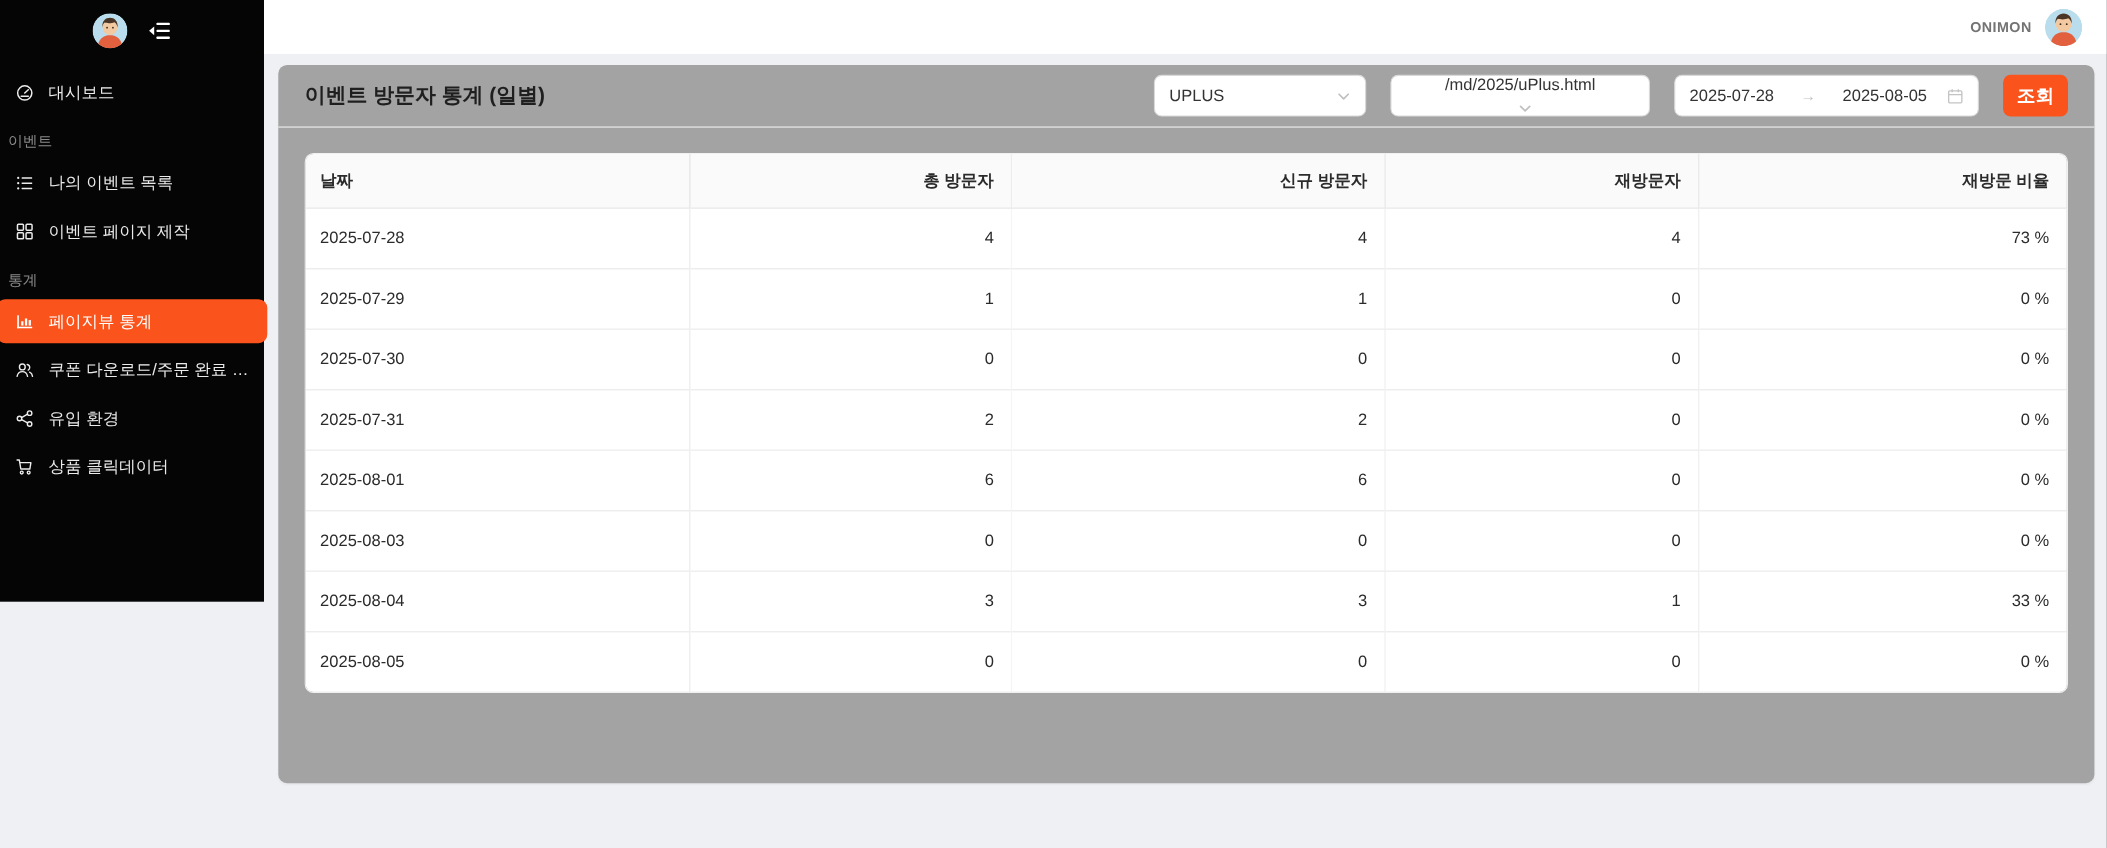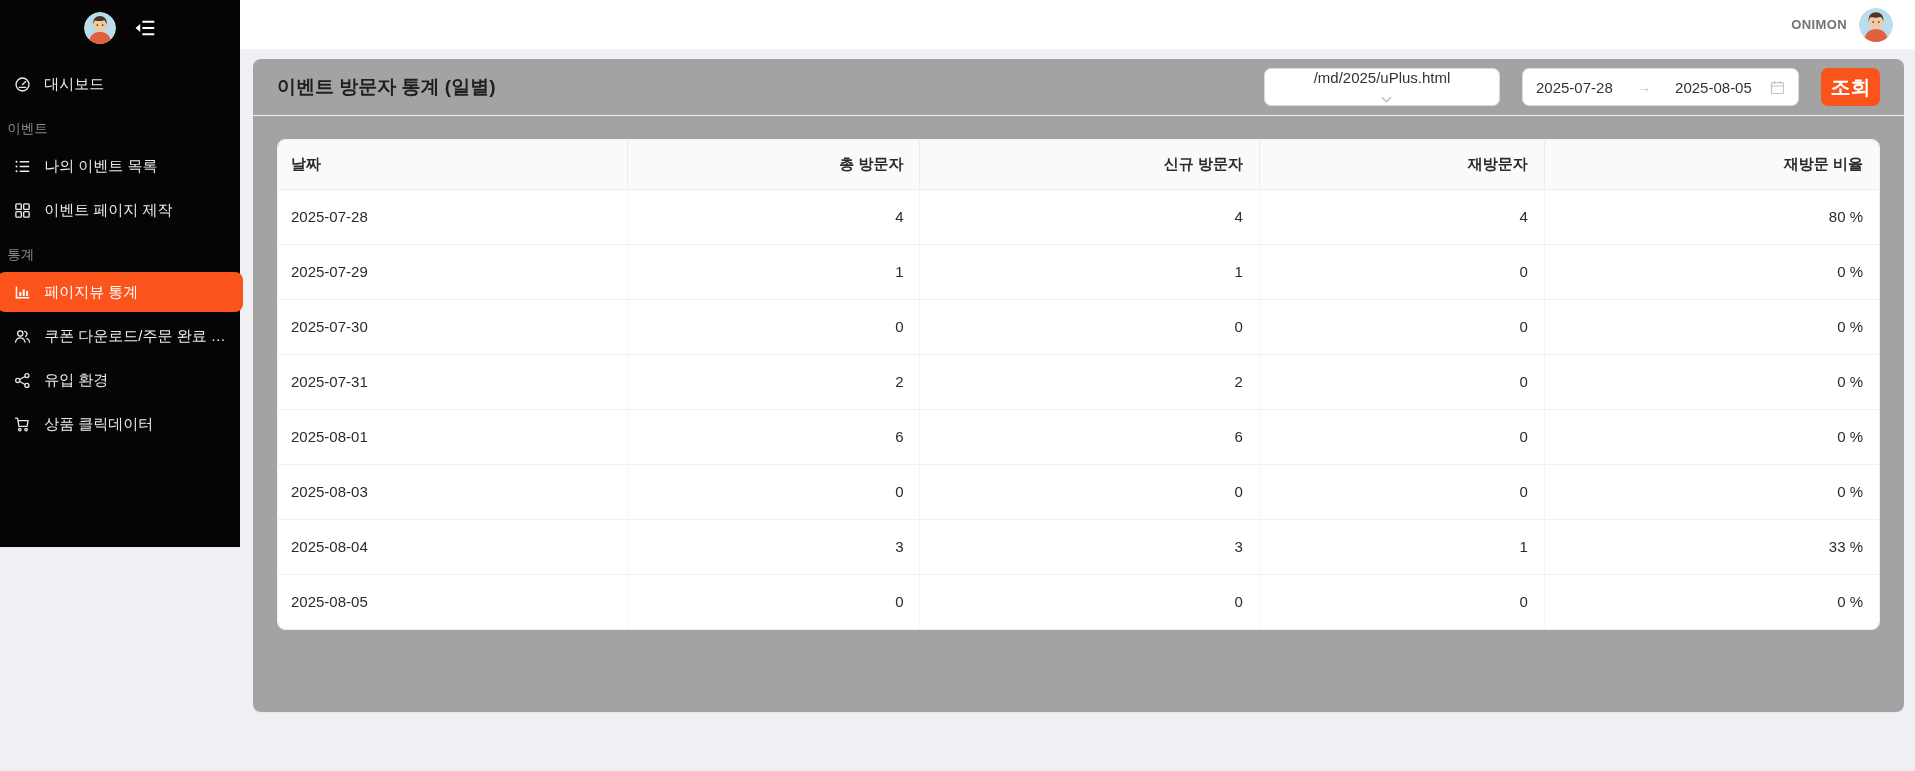--- a/index.html
+++ b/index.html
@@ -68,21 +68,21 @@
   }
   .select { justify-content: space-between; }
   .select-1 { width: 193px; }
   .select-2 { width: 236px; flex-direction: column; }
   .chev { width: 13px; height: 13px; color: #bfbfbf; flex-shrink: 0; margin-left: 8px; }
   .daterange { width: 277px; justify-content: space-between; }
   .daterange .arrow { color: #bfbfbf; font-size: 14px; padding: 0 6px; }
   .cal { width: 15px; height: 15px; color: #c3c3c3; flex-shrink: 0; }
   .btn-primary {
     width: 59px; height: 38px; border: none; border-radius: 7px;
-    background: #fa541c; color: #fff; font-size: 20px; font-weight: 600;
+    background: #fa541c; color: #fff; font-size: 17px; font-weight: 600;
     font-family: "Liberation Sans", sans-serif; cursor: pointer;
   }
 
   .card-body { padding: 23px 24px; flex: 1; }
   .table-wrap { border: 1px solid #f0f0f0; border-radius: 8px; overflow: hidden; }
   table { width: 100%; border-collapse: collapse; table-layout: fixed; }
   col.c1 { width: 21.8%; } col.c2 { width: 18.3%; } col.c3 { width: 21.2%; }
   col.c4 { width: 17.8%; } col.c5 { width: 20.9%; }
   th {
     background: #fafafa; height: 49px; font-size: 15px; font-weight: 600;
@@ -234,20 +234,28 @@
         </svg>
     </span>
   </header>
 
   <div class="content">
     <section class="card">
       <div class="card-head">
         <h2 class="card-title">이벤트 방문자 통계 (일별)</h2>
 
         <div class="filters">
+          <div class="control select select-1">
+            <span>UPLUS</span>
+            <span class="chev">
+              <svg viewBox="0 0 14 14" width="13" height="13" fill="none" stroke="currentColor" stroke-width="1.6" stroke-linecap="round" stroke-linejoin="round">
+                  <path d="M2.5 5 L7 9.5 L11.5 5"></path>
+                </svg>
+            </span>
+          </div>
 
           <div class="control select select-2">
             <span>/md/2025/uPlus.html</span>
             <span class="chev">
               <svg viewBox="0 0 14 14" width="13" height="13" fill="none" stroke="currentColor" stroke-width="1.6" stroke-linecap="round" stroke-linejoin="round">
                   <path d="M2.5 5 L7 9.5 L11.5 5"></path>
                 </svg>
             </span>
           </div>
 
@@ -285,21 +293,21 @@
                 <th>재방문자</th>
                 <th>재방문 비율</th>
               </tr>
             </thead>
             <tbody>
                 <tr>
                   <td>2025-07-28</td>
                   <td>4</td>
                   <td>4</td>
                   <td>4</td>
-                  <td>80 %</td>
+                  <td>73 %</td>
                 </tr>
                 <tr>
                   <td>2025-07-29</td>
                   <td>1</td>
                   <td>1</td>
                   <td>0</td>
                   <td>0 %</td>
                 </tr>
                 <tr>
                   <td>2025-07-30</td>

